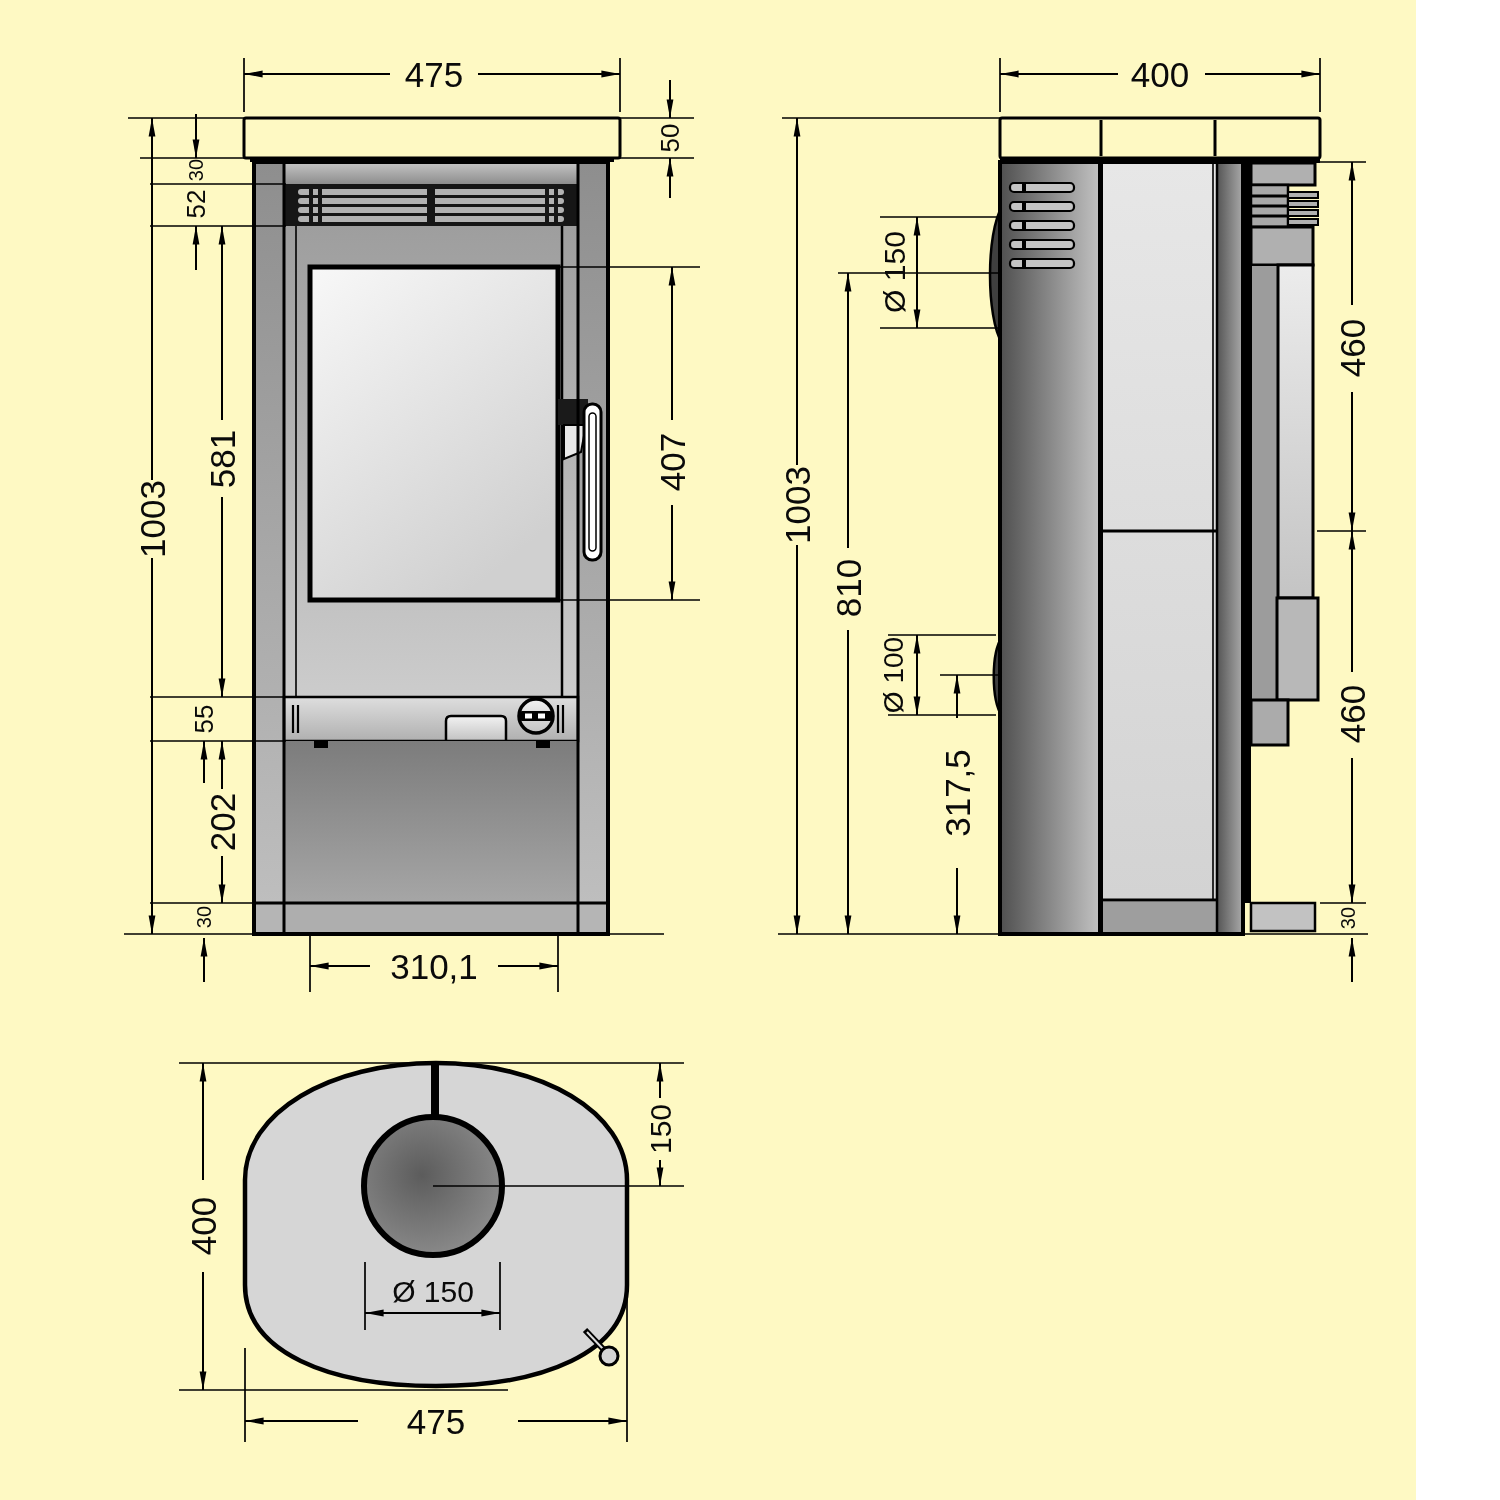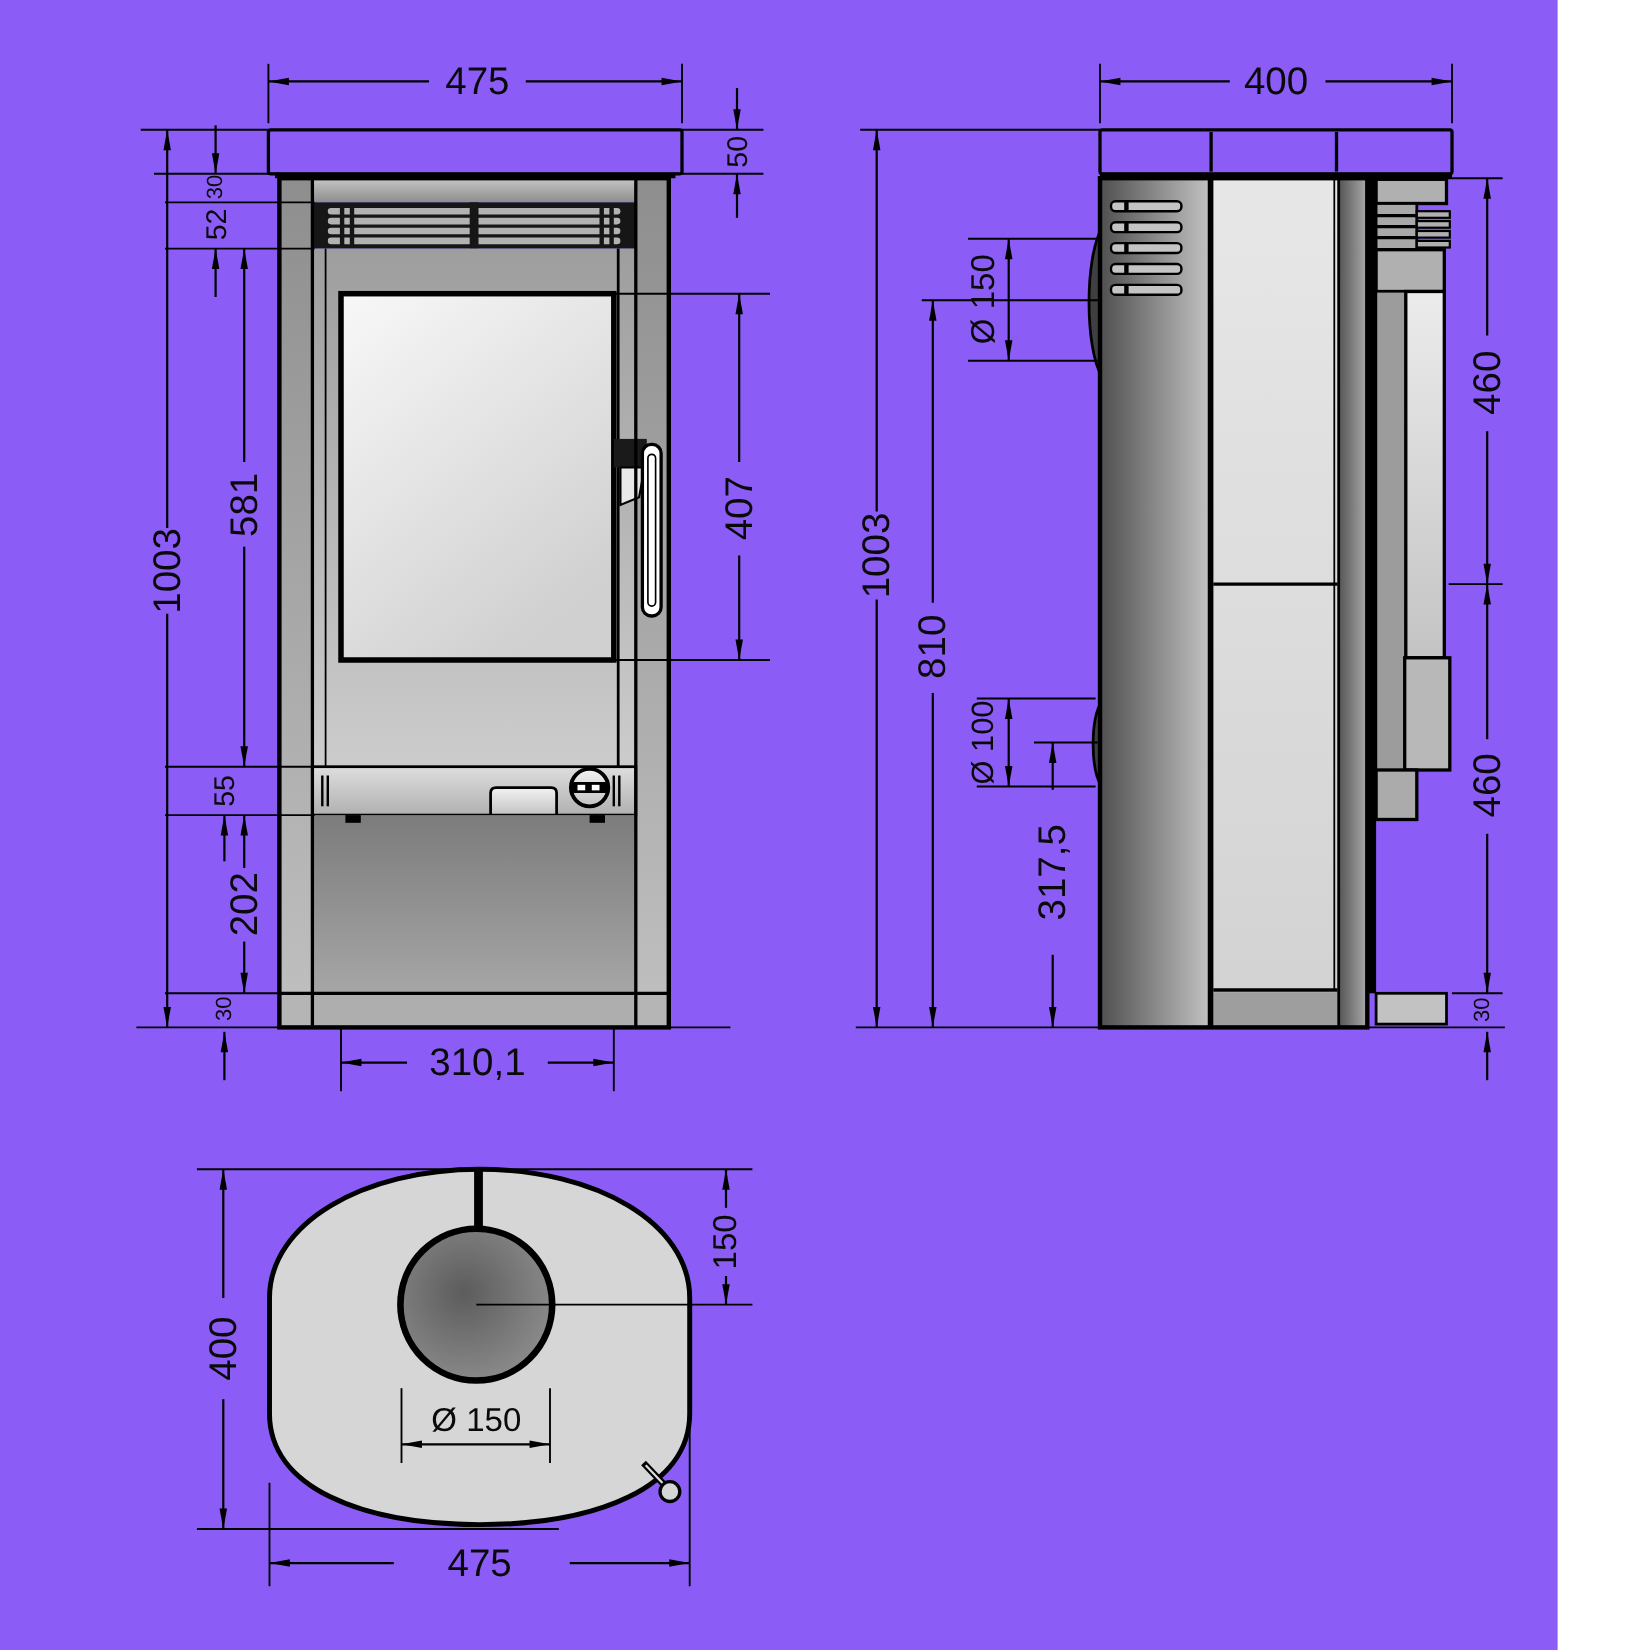--- a/index.html
+++ b/index.html
@@ -1,16 +1,16 @@
 <!DOCTYPE html>
 <html><head>
 <meta charset="utf-8">
 <style>
   html,body{margin:0;padding:0;background:#ffffff;}
-  .page{width:1416px;height:1500px;background:#8b5cf6;position:relative;}
+  .page{width:1416px;height:1500px;background:#fef9c3;position:relative;}
   svg{display:block;}
   text{font-family:"Liberation Sans","DejaVu Sans",sans-serif;fill:#0a0a0a;}
   .dimL{font-size:35px;}
   .dimM{font-size:30px;}
   .dimN{font-size:28px;}
   .dimS{font-size:26px;}
   .dimT{font-size:20px;}
   .dline{stroke:#000;stroke-width:2;fill:none;}
   .rline{stroke:#000;stroke-width:1.7;fill:none;}
   .thin{stroke:#000;stroke-width:1.6;fill:none;}

